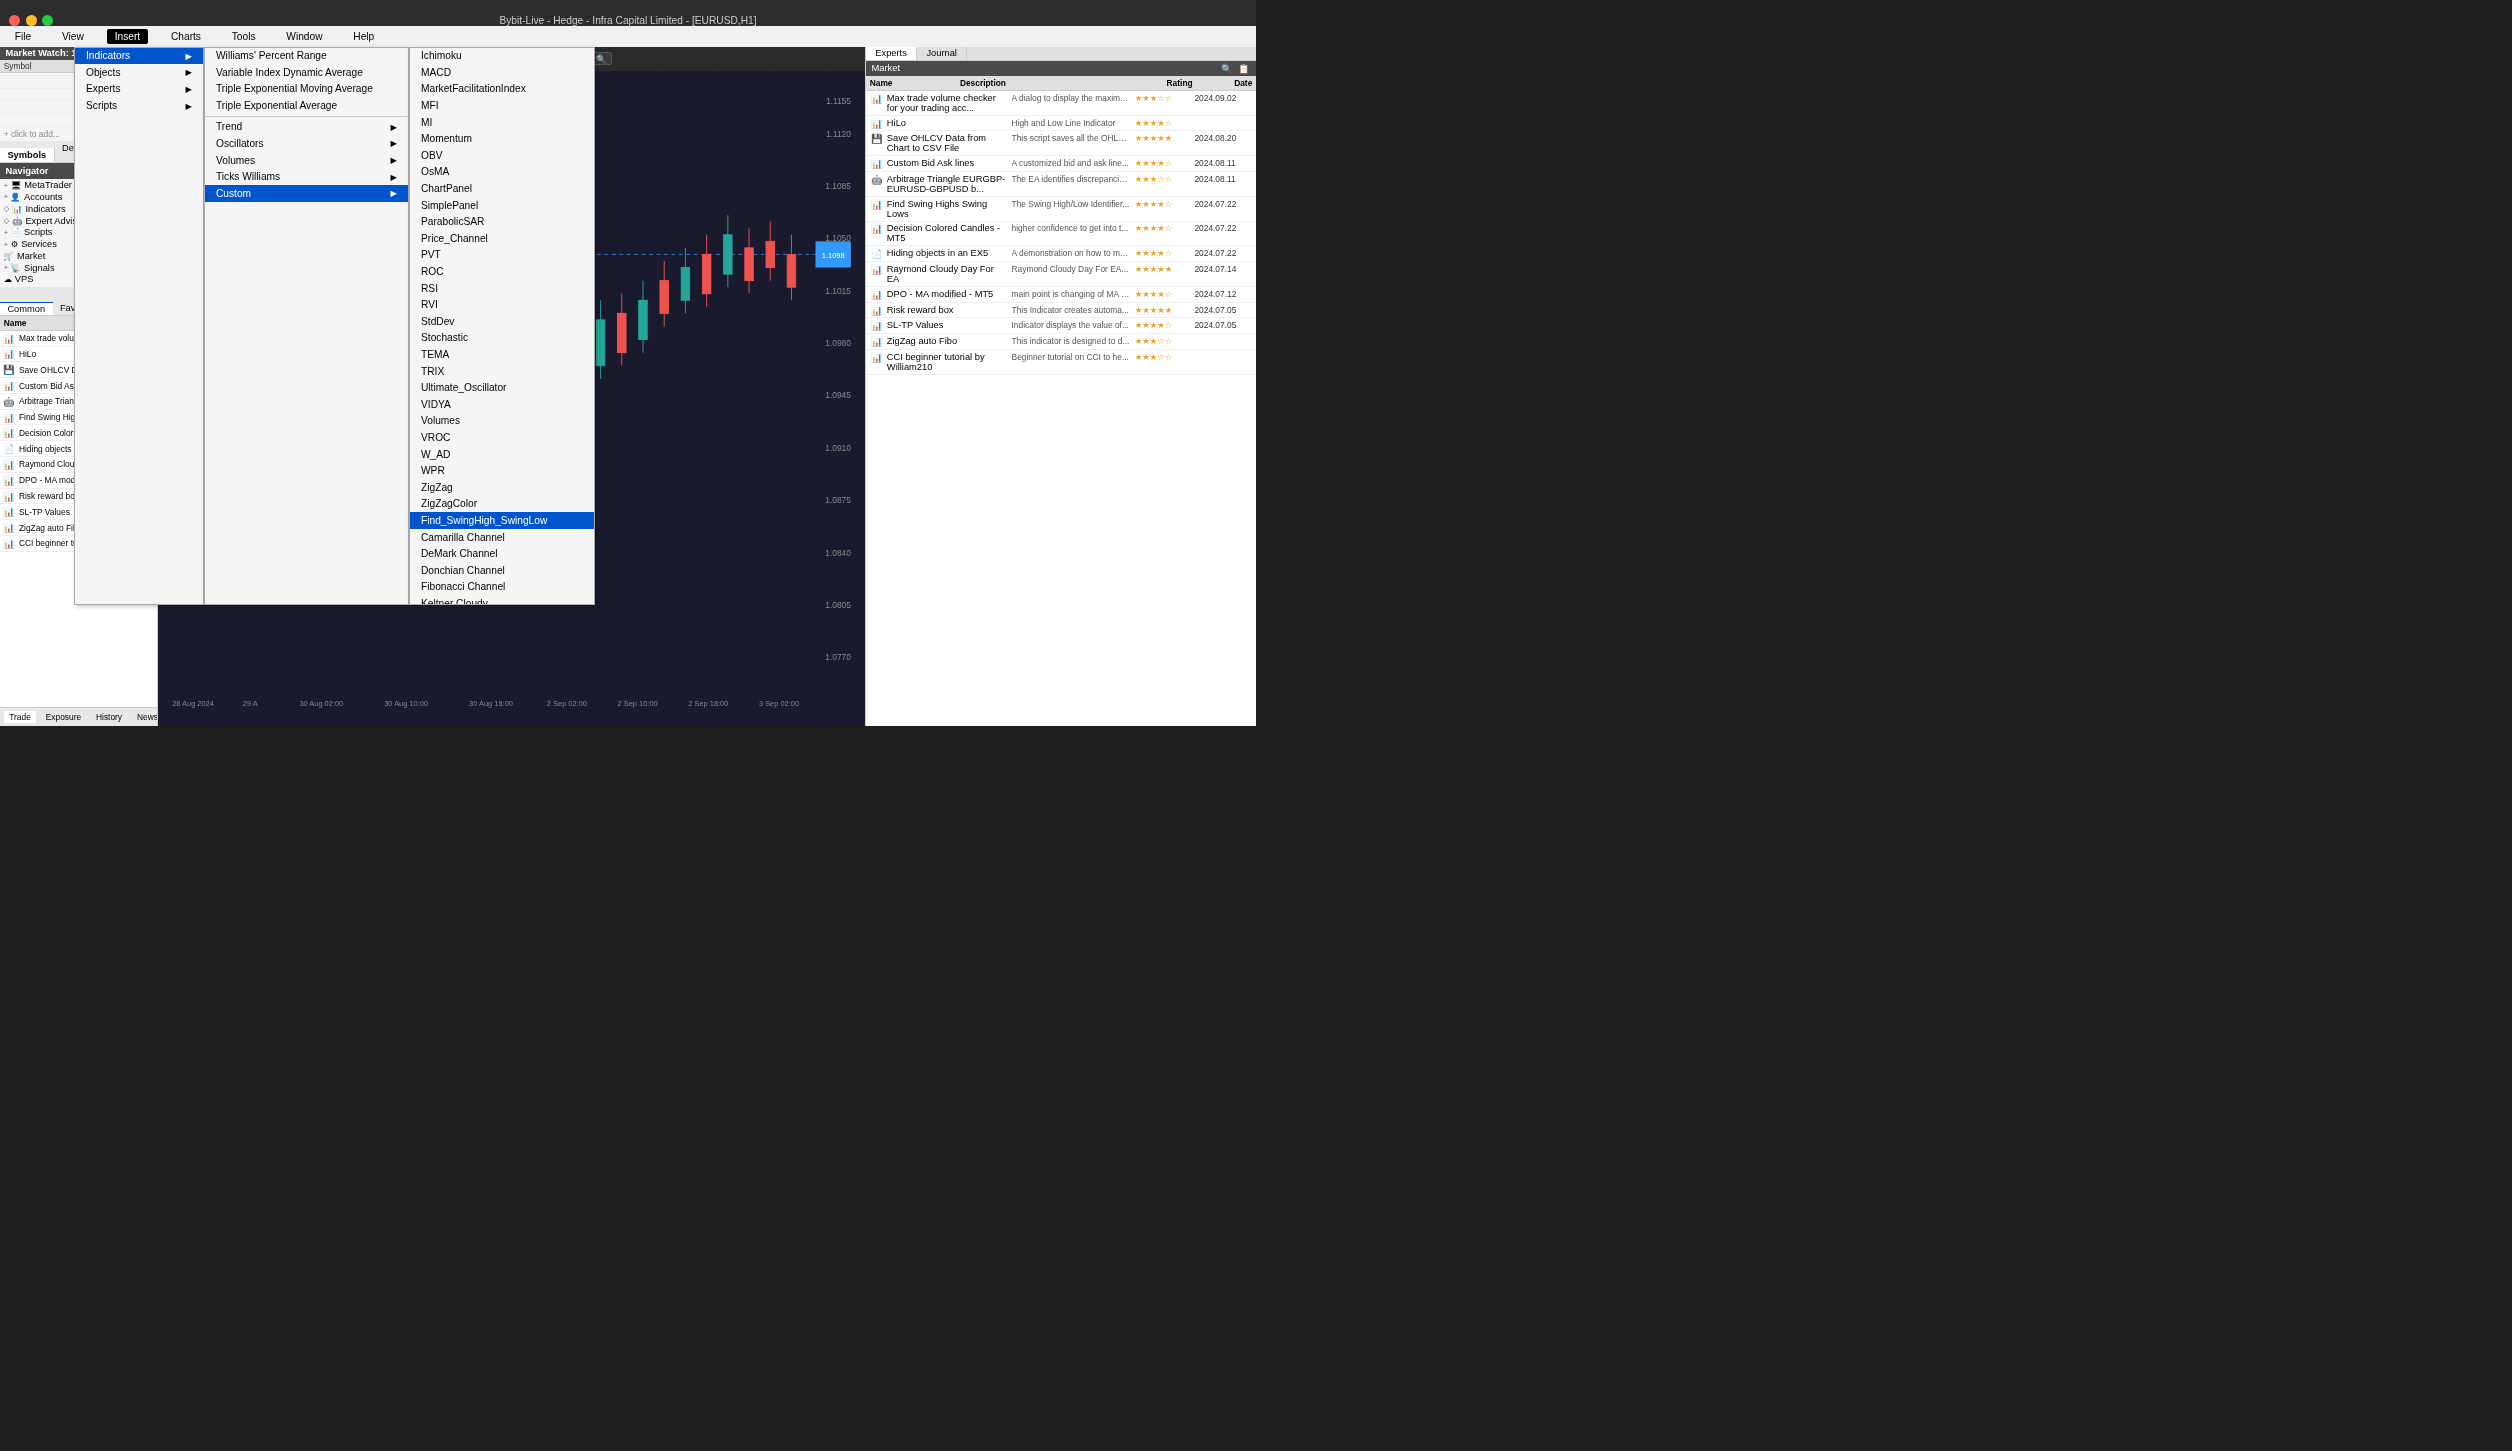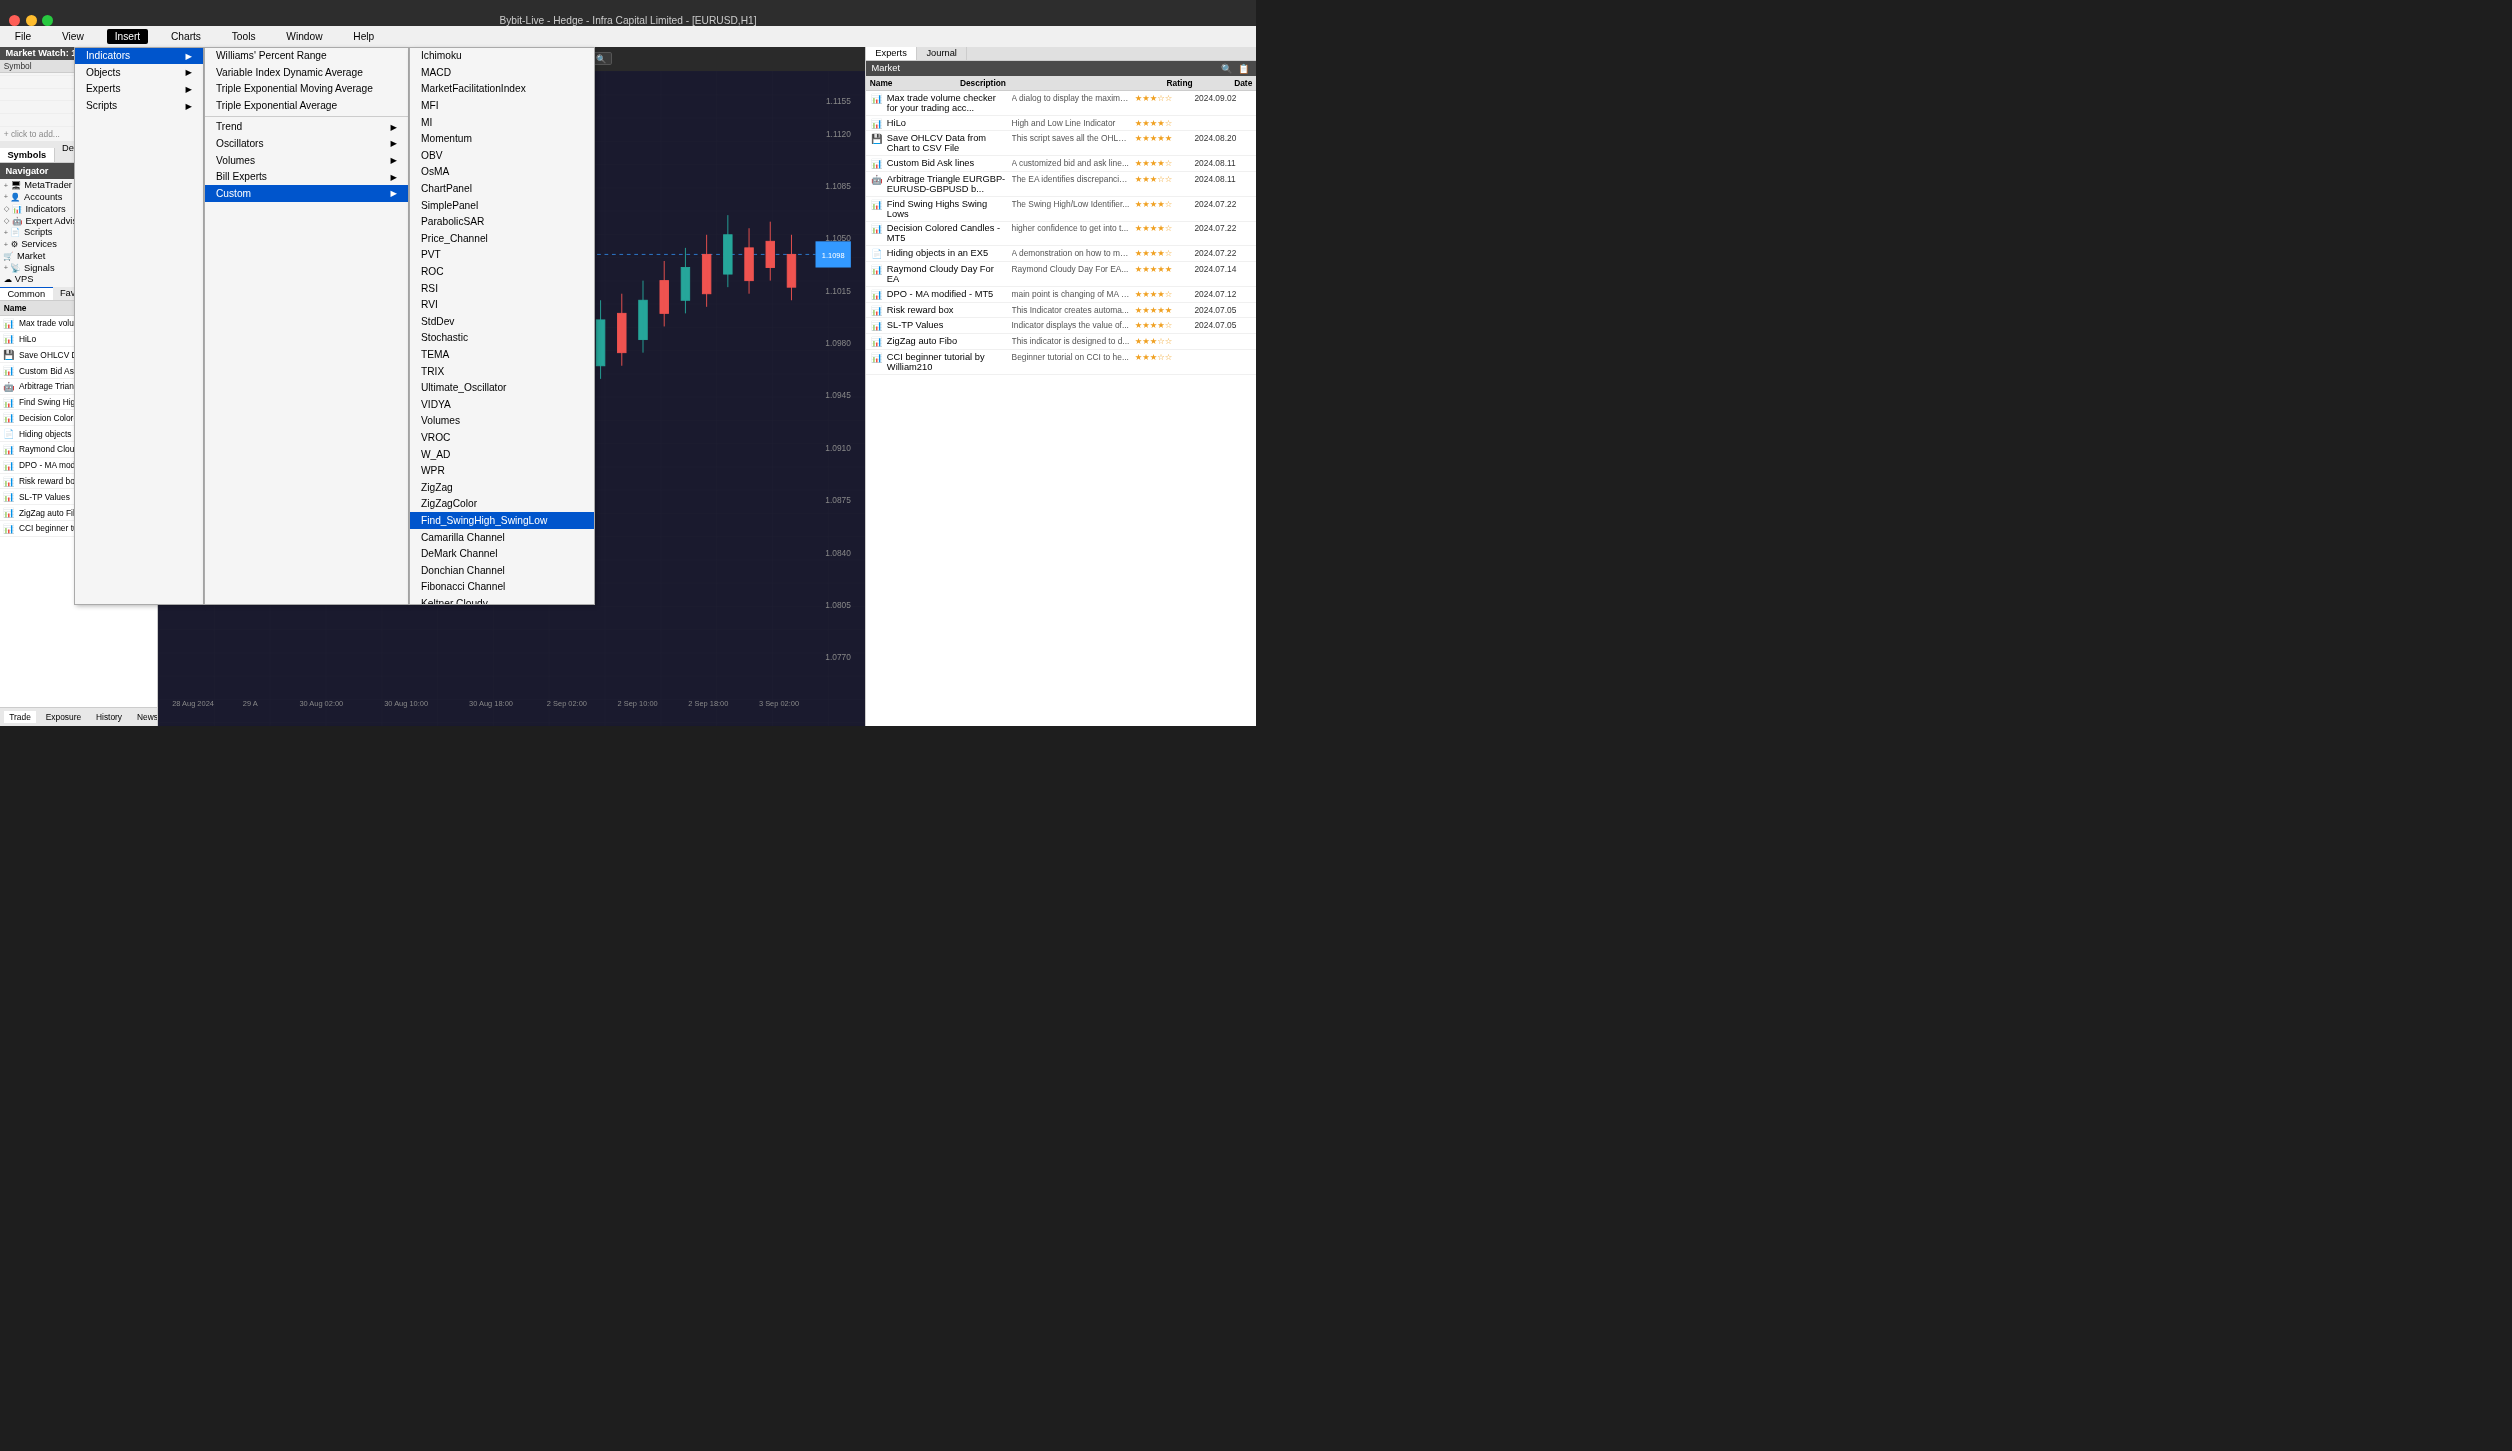--- a/index.html
+++ b/index.html
@@ -147,20 +147,21 @@
     .common-tabs {
       display: flex;
       background: #e8e8e8;
       border-bottom: 0.9px solid #ccc;
       margin-top: 1.9px;
     }
     .common-tab {
       padding: 0.9px 7.4px;
       font-size: 9.3px;
       cursor: pointer;
+      margin-top: 15px;
     }
     .common-tab.active { background: white; border-top: 0.9px solid #0055cc; }
 
     
     .script-list {
       flex: 1;
       overflow-y: auto;
       background: white;
     }
     .script-header-row {
@@ -413,21 +414,21 @@
       </div>
       <div class="ind-item">
         <span>Oscillators</span>
         <span class="submenu-arrow">▶</span>
       </div>
       <div class="ind-item">
         <span>Volumes</span>
         <span class="submenu-arrow">▶</span>
       </div>
       <div class="ind-item">
-        <span>Bill Experts</span>
+        <span>Ticks Williams</span>
         <span class="submenu-arrow">▶</span>
       </div>
       <div class="ind-item active">
         <span>Custom</span>
         <span class="submenu-arrow">▶</span>
       </div>
     </div>
 
     <div class="custom-submenu">
       <div class="cust-item">Ichimoku</div>

